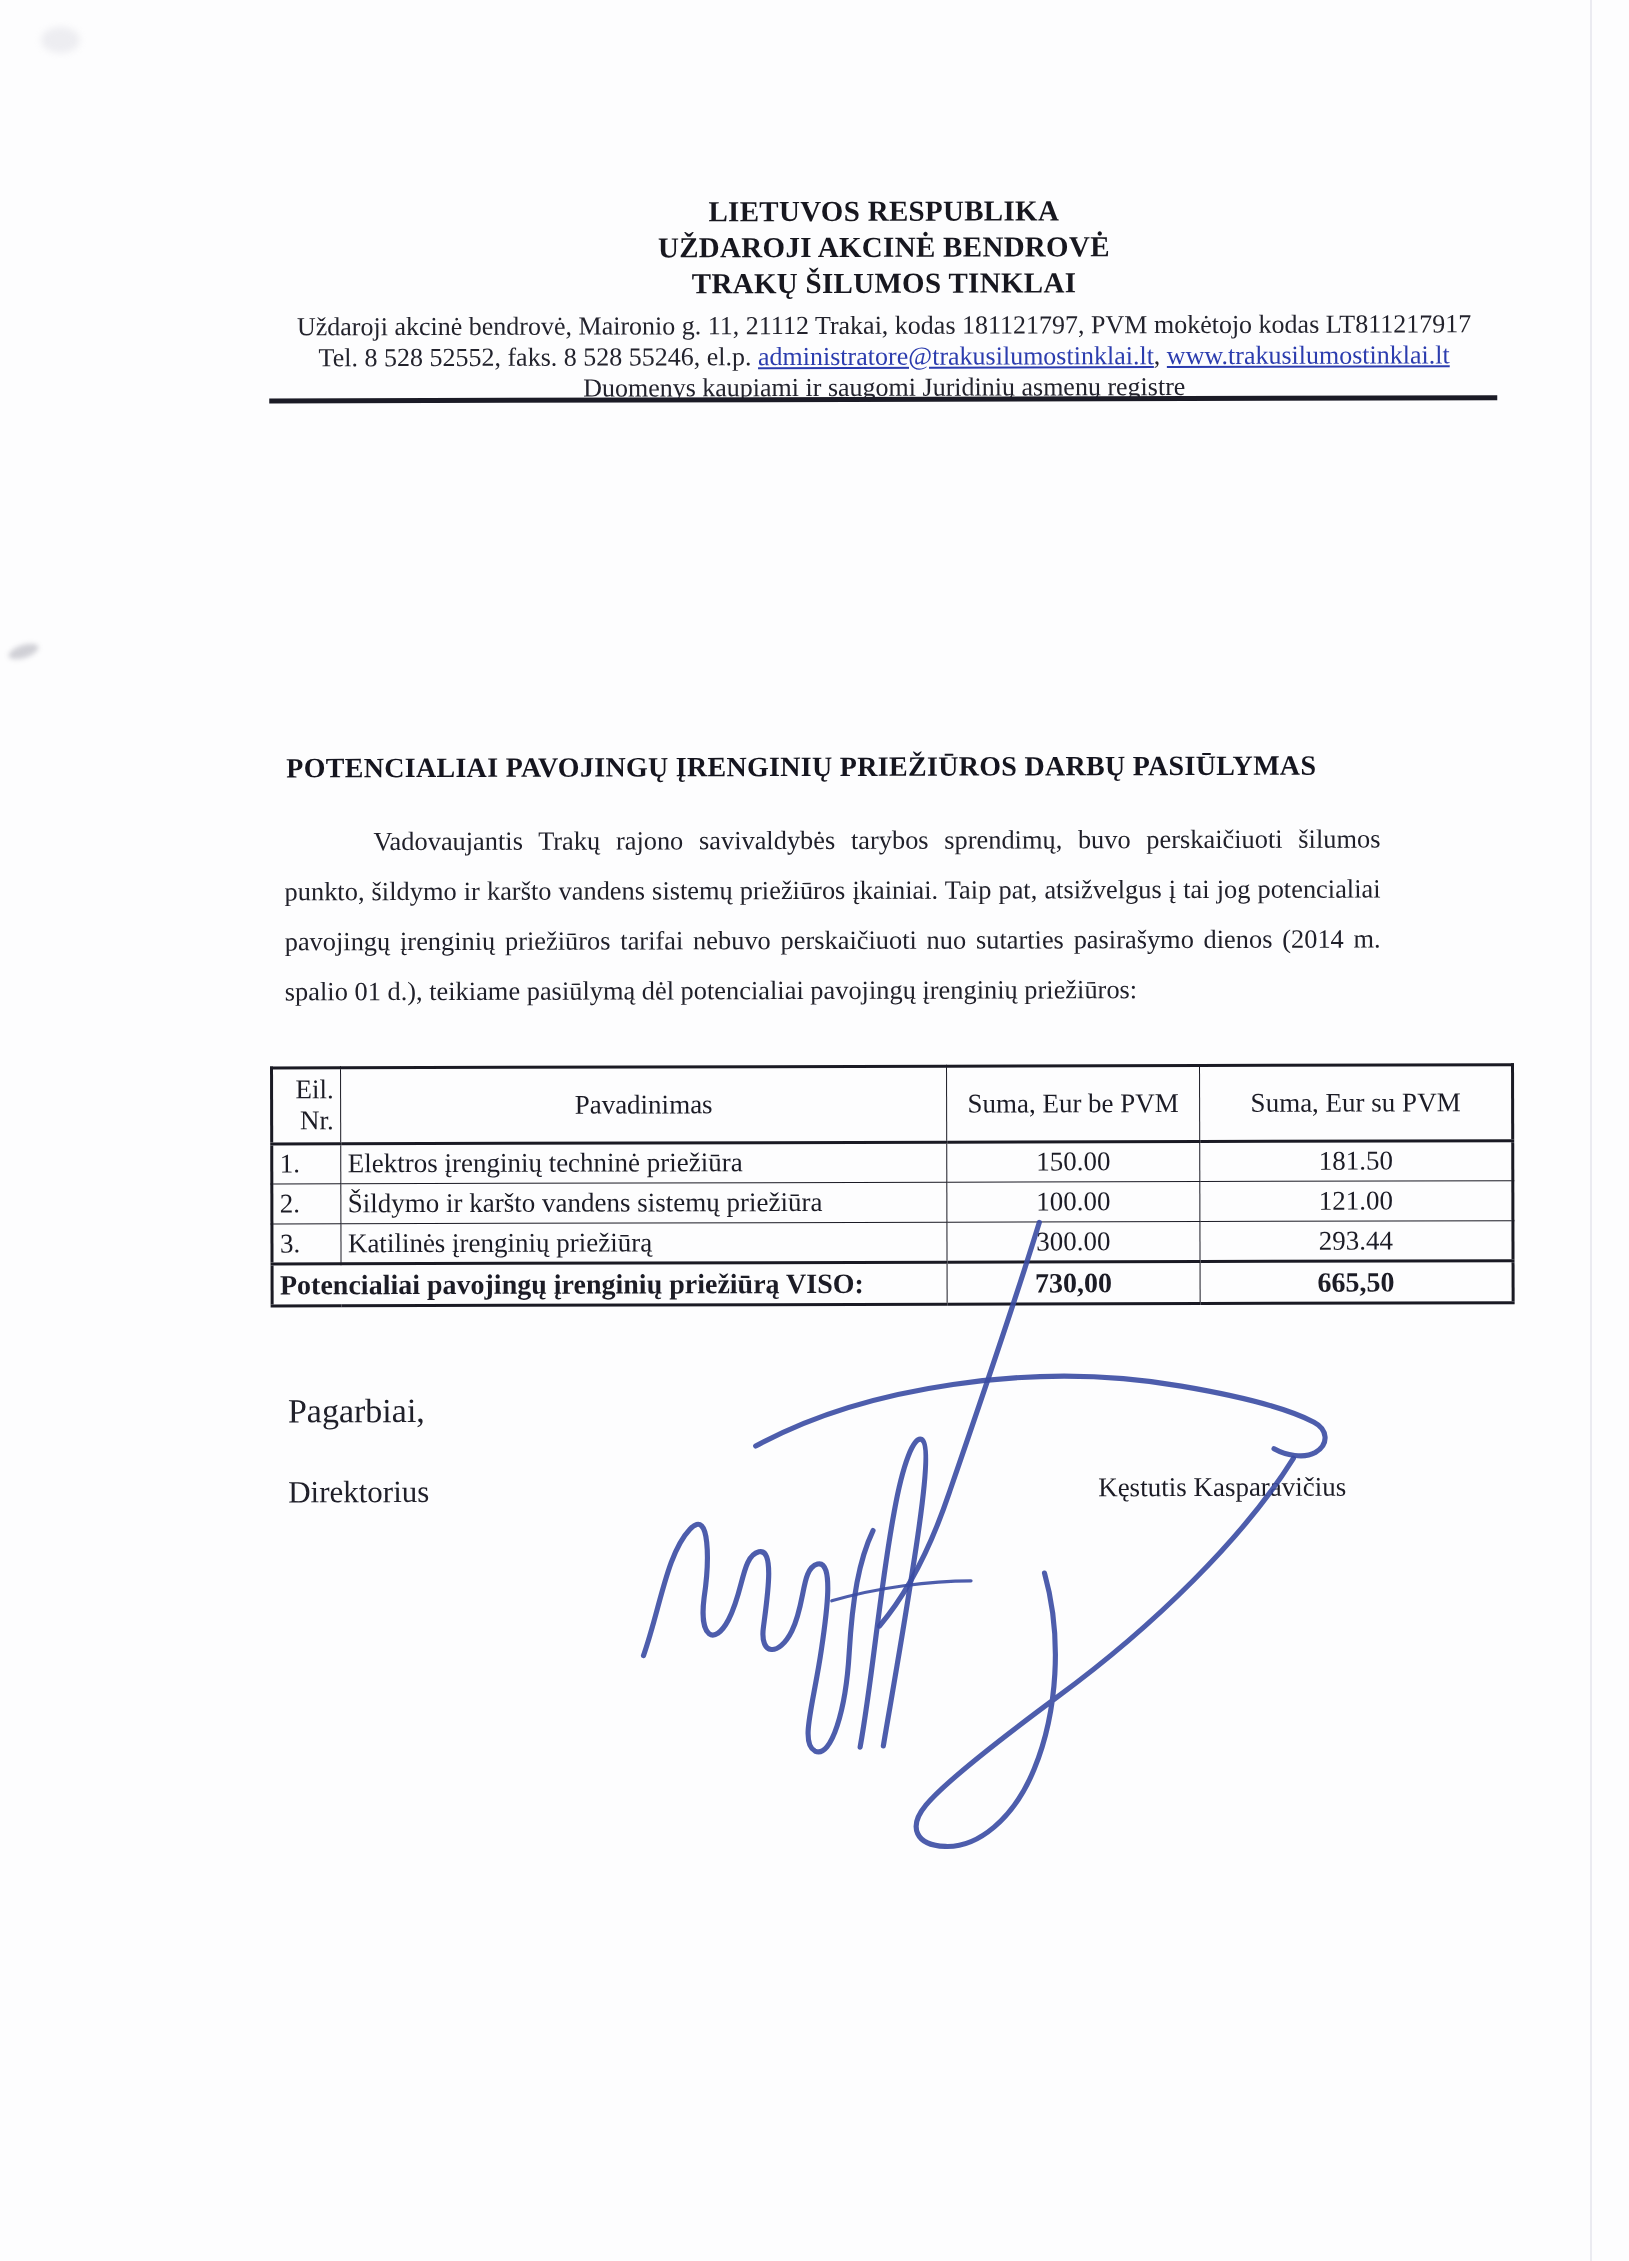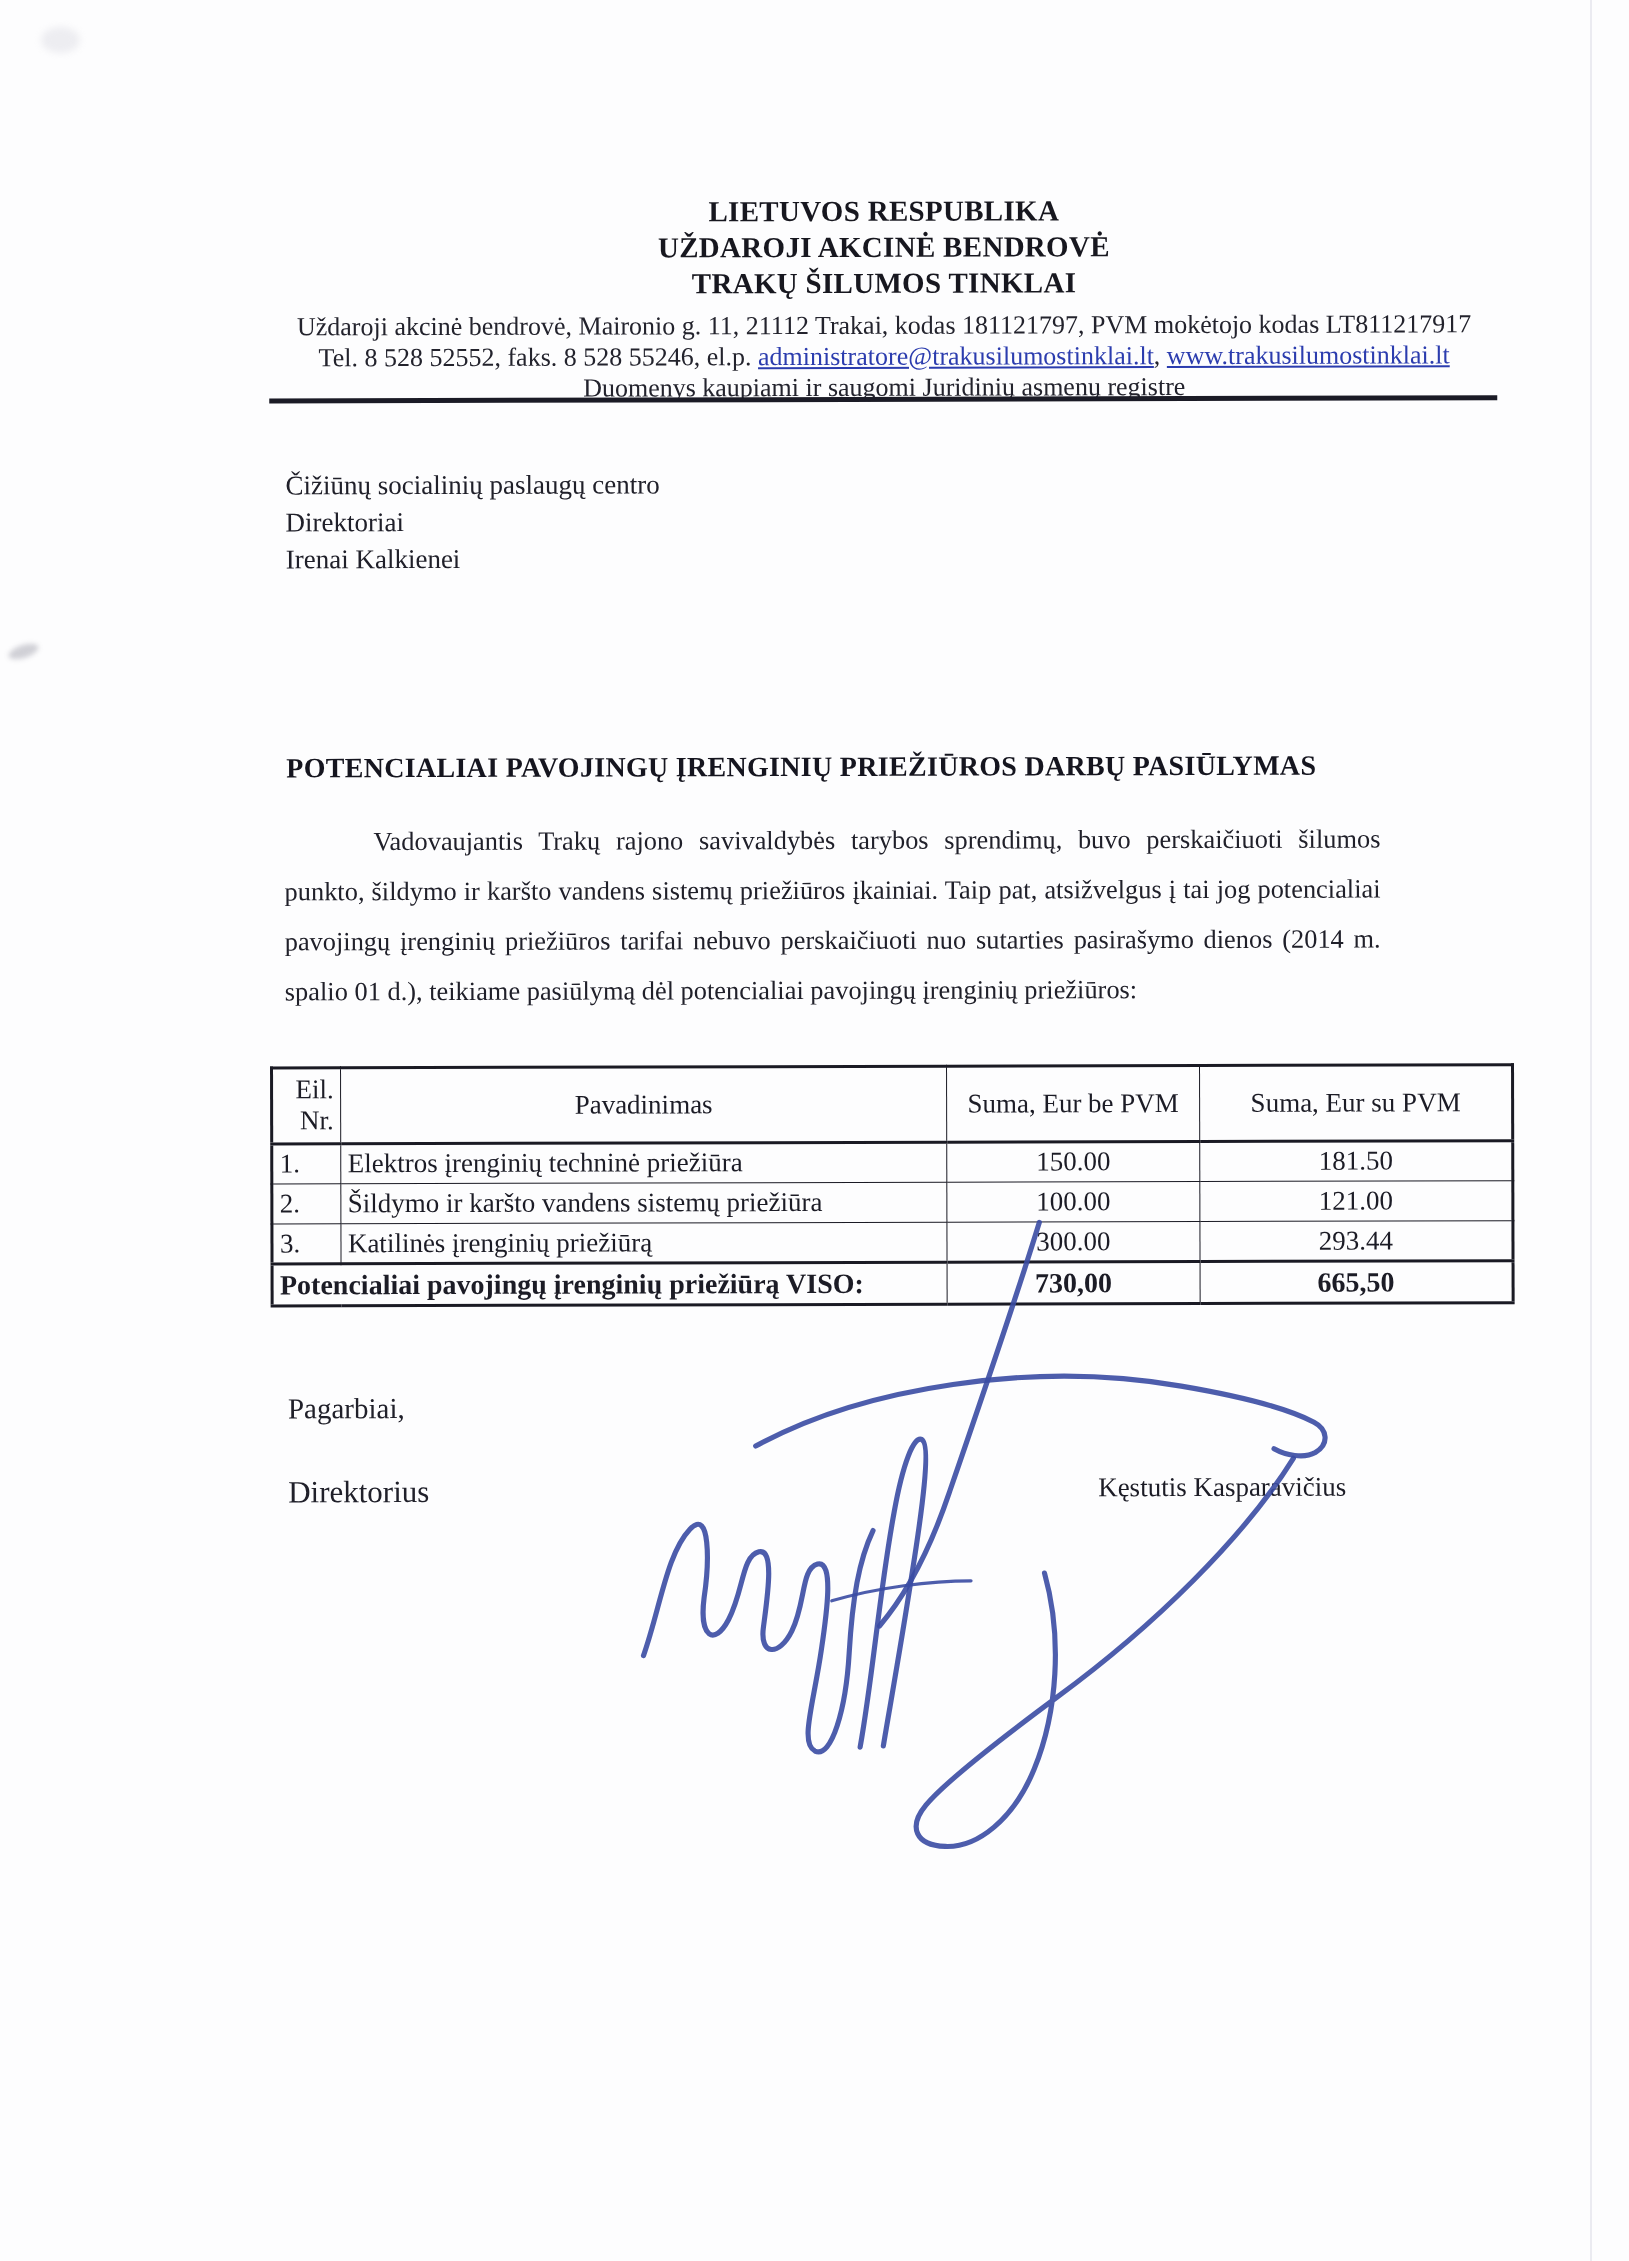--- a/index.html
+++ b/index.html
@@ -42,21 +42,21 @@
   .th-nr{text-align:right;padding-left:9px;}
   .th-center{text-align:center;}
   .price-table tbody td{height:36px;vertical-align:middle;}
   .td-nr{text-align:left;padding-left:10.3px;}
   .td-name{text-align:left;padding-left:17px;}
   .td-num{text-align:center;margin-left:28px;}
   .total-row td{height:40px;font-weight:bold;font-size:28px;border-top:3.2px solid #1a1a24;border-bottom:3.2px solid #1a1a24;}
   .total-label{text-align:left;padding-left:9px;}
 
   
-  .salutation{position:absolute;left:286px;top:1391px;font-size:29px;color:#20202a;}
+  .salutation{position:absolute;left:286px;top:1391px;font-size:34px;color:#20202a;}
   .position-line{position:absolute;left:286px;top:1473px;font-size:31px;color:#20202a;}
   .signer-name{position:absolute;left:1096px;top:1473px;font-size:27px;color:#1c1c26;}
 
   
   .signature-svg{position:absolute;left:0;top:0;pointer-events:none;}
   .signature-svg path{fill:none;stroke:#3a4ba3;stroke-linecap:round;stroke-linejoin:round;opacity:.9;}
 
   
   .scan-vline{position:absolute;left:1590px;top:0;width:1.9px;height:2261px;background:#e4e4ec;opacity:.75;}
   .scan-smudge{position:absolute;left:7.7px;top:645px;width:31px;height:13px;border-radius:50%;
@@ -75,25 +75,20 @@
     <div class="lh-bold">TRAKŲ ŠILUMOS TINKLAI</div>
     <div class="lh-info-block">
       <div class="lh-info">Uždaroji akcinė bendrovė,  Maironio g. 11, 21112 Trakai, kodas 181121797, PVM mokėtojo kodas LT811217917</div>
       <div class="lh-info"><span>Tel. 8 528 52552, faks. 8 528 55246, el.p. </span><a class="doc-link">administratore@trakusilumostinklai.lt</a><span>, </span><a class="doc-link">www.trakusilumostinklai.lt</a></div>
       <div class="lh-info">Duomenys kaupiami ir saugomi Juridinių asmenų registre</div>
     </div>
   </header>
 
   <div class="rule"></div>
 
-  <div class="addressee">
-    <div>Čižiūnų socialinių paslaugų centro</div>
-    <div>Direktoriai</div>
-    <div>Irenai Kalkienei</div>
-  </div>
 
   <h1 class="title">POTENCIALIAI PAVOJINGŲ ĮRENGINIŲ PRIEŽIŪROS DARBŲ PASIŪLYMAS</h1>
 
   <p class="body-par">Vadovaujantis Trakų rajono savivaldybės tarybos sprendimų, buvo perskaičiuoti šilumos punkto, šildymo ir karšto vandens sistemų priežiūros įkainiai. Taip pat, atsižvelgus į tai jog potencialiai pavojingų įrenginių priežiūros tarifai nebuvo perskaičiuoti nuo sutarties pasirašymo dienos (2014 m. spalio 01 d.), teikiame pasiūlymą dėl potencialiai pavojingų įrenginių priežiūros:</p>
 
   <table class="price-table">
     <colgroup>
       <col style="width:69px">
         <col style="width:606px">
         <col style="width:253px">

